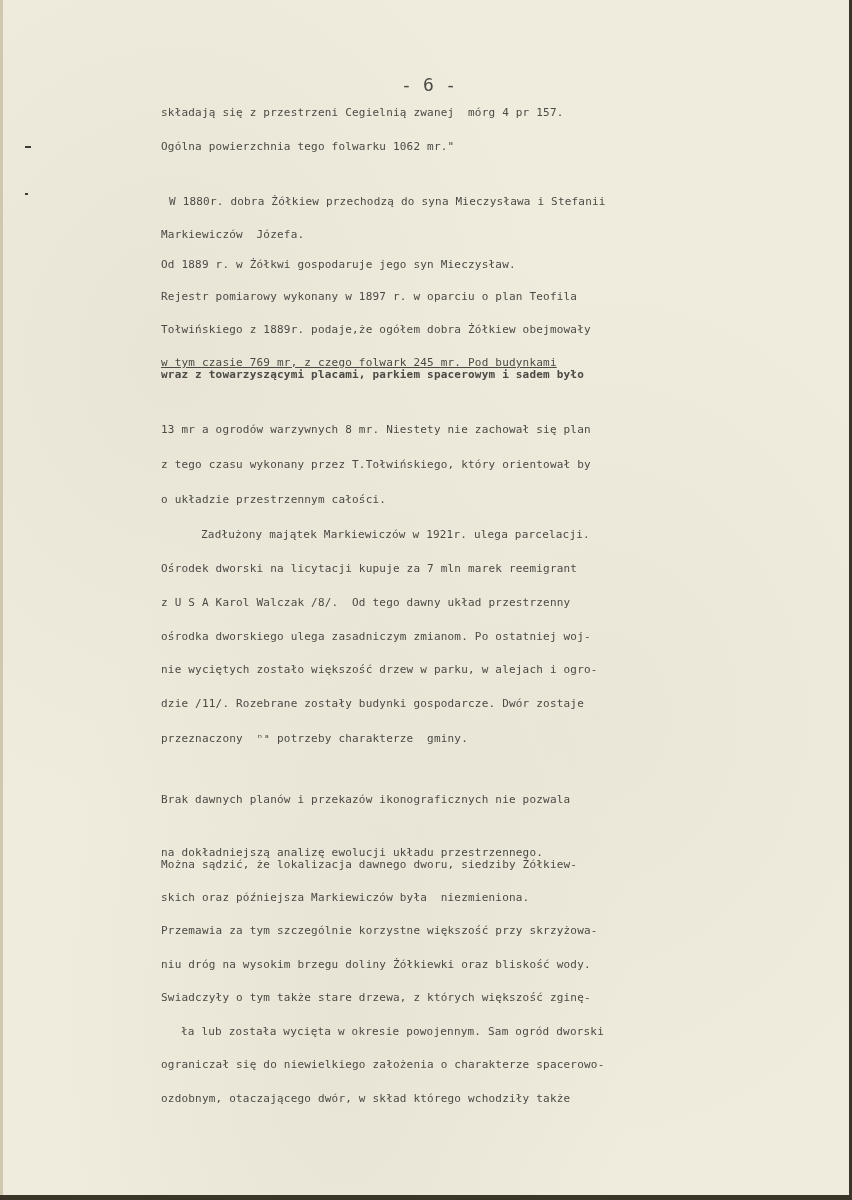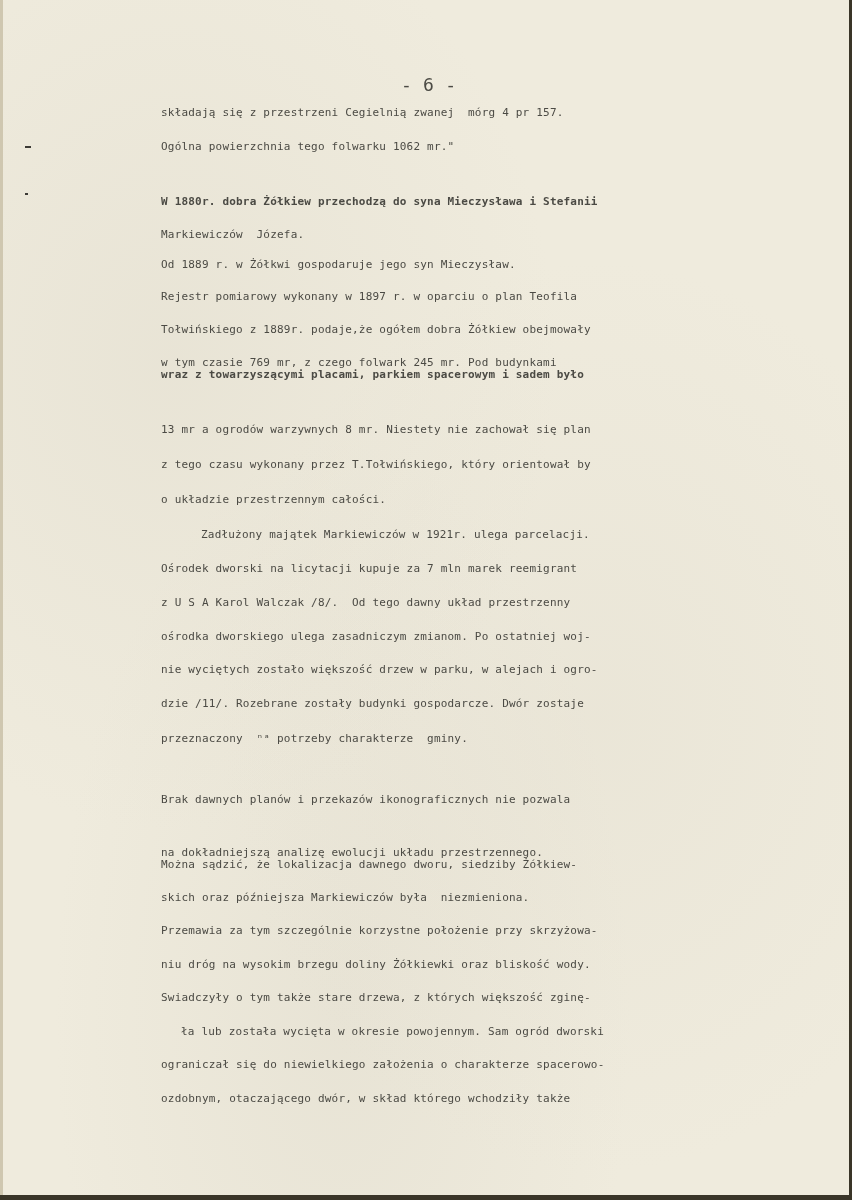--- a/index.html
+++ b/index.html
@@ -37,42 +37,42 @@
 
 <div class="page">
   <div class="tw page-num">- 6 -</div>
 
   <div class="margin-mark" style="left:22px;top:146px;"></div>
   <div class="margin-mark" style="left:22px;top:193px;width:3px;"></div>
 
   <div id="lines">
     <div class="tw" style="left: 158px; top: 106px;">składają się z przestrzeni Cegielnią zwanej  mórg 4 pr 157.</div>
     <div class="tw" style="left: 158px; top: 140px;">Ogólna powierzchnia tego folwarku 1062 mr."</div>
-    <div class="tw" style="left: 158px; top: 195px; font-weight: bold;">W 1880r. dobra Żółkiew przechodzą do syna Mieczysława i Stefanii</div>
+    <div class="tw" style="left: 166px; top: 195px;">W 1880r. dobra Żółkiew przechodzą do syna Mieczysława i Stefanii</div>
     <div class="tw" style="left: 158px; top: 228px;">Markiewiczów  Józefa.</div>
     <div class="tw" style="left: 158px; top: 258px;">Od 1889 r. w Żółkwi gospodaruje jego syn Mieczysław.</div>
     <div class="tw" style="left: 158px; top: 290px;">Rejestr pomiarowy wykonany w 1897 r. w oparciu o plan Teofila</div>
     <div class="tw" style="left: 158px; top: 323px;">Tołwińskiego z 1889r. podaje,że ogółem dobra Żółkiew obejmowały</div>
-    <div class="tw" style="left: 158px; top: 356px;">w tym czasie 769 mr, z czego folwark 245 mr. Pod budynkami</div>
+    <div class="tw" style="left: 158px; top: 356px; text-decoration: underline;">w tym czasie 769 mr, z czego folwark 245 mr. Pod budynkami</div>
     <div class="tw" style="left: 158px; top: 368px; font-weight: bold;">wraz z towarzyszącymi placami, parkiem spacerowym i sadem było</div>
     <div class="tw" style="left: 158px; top: 423px;">13 mr a ogrodów warzywnych 8 mr. Niestety nie zachował się plan</div>
     <div class="tw" style="left: 158px; top: 458px;">z tego czasu wykonany przez T.Tołwińskiego, który orientował by</div>
     <div class="tw" style="left: 158px; top: 493px;">o układzie przestrzennym całości.</div>
     <div class="tw" style="left: 198px; top: 528px;">Zadłużony majątek Markiewiczów w 1921r. ulega parcelacji.</div>
     <div class="tw" style="left: 158px; top: 562px;">Ośrodek dworski na licytacji kupuje za 7 mln marek reemigrant</div>
     <div class="tw" style="left: 158px; top: 596px;">z U S A Karol Walczak /8/.  Od tego dawny układ przestrzenny</div>
     <div class="tw" style="left: 158px; top: 630px;">ośrodka dworskiego ulega zasadniczym zmianom. Po ostatniej woj-</div>
     <div class="tw" style="left: 158px; top: 663px;">nie wyciętych zostało większość drzew w parku, w alejach i ogro-</div>
     <div class="tw" style="left: 158px; top: 697px;">dzie /11/. Rozebrane zostały budynki gospodarcze. Dwór zostaje</div>
     <div class="tw" style="left: 158px; top: 732px;">przeznaczony  ⁿᵃ potrzeby charakterze  gminy.</div>
     <div class="tw" style="left: 158px; top: 793px;">Brak dawnych planów i przekazów ikonograficznych nie pozwala</div>
     <div class="tw" style="left: 158px; top: 826px; margin-top: 20px;">na dokładniejszą analizę ewolucji układu przestrzennego.</div>
     <div class="tw" style="left: 158px; top: 858px;">Można sądzić, że lokalizacja dawnego dworu, siedziby Żółkiew-</div>
     <div class="tw" style="left: 158px; top: 891px; text-align: center;">skich oraz późniejsza Markiewiczów była  niezmieniona.</div>
-    <div class="tw" style="left: 158px; top: 924px;">Przemawia za tym szczególnie korzystne położenie przy skrzyżowa-</div>
+    <div class="tw" style="left: 158px; top: 924px;">Przemawia za tym szczególnie korzystne większość przy skrzyżowa-</div>
     <div class="tw" style="left: 158px; top: 958px;">niu dróg na wysokim brzegu doliny Żółkiewki oraz bliskość wody.</div>
     <div class="tw" style="left: 158px; top: 991px;">Swiadczyły o tym także stare drzewa, z których większość zginę-</div>
     <div class="tw" style="left: 158px; top: 1025px; margin-left: 20px;">ła lub została wycięta w okresie powojennym. Sam ogród dworski</div>
     <div class="tw" style="left: 158px; top: 1058px;">ograniczał się do niewielkiego założenia o charakterze spacerowo-</div>
     <div class="tw" style="left: 158px; top: 1092px;">ozdobnym, otaczającego dwór, w skład którego wchodziły także</div>
   </div>
 </div>
 <div class="edge-right"></div>
 <div class="edge-bottom"></div>
 

